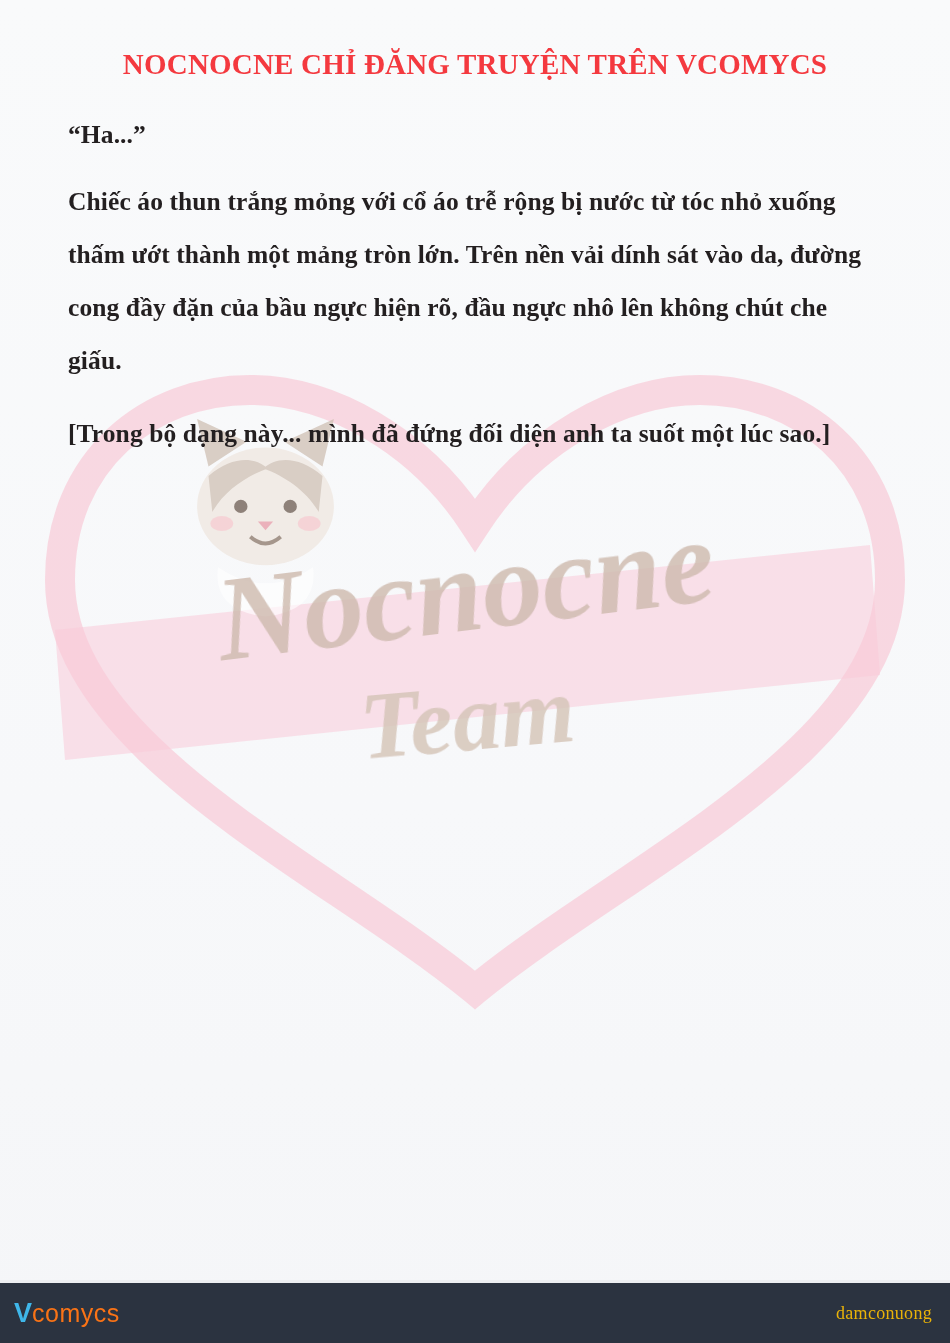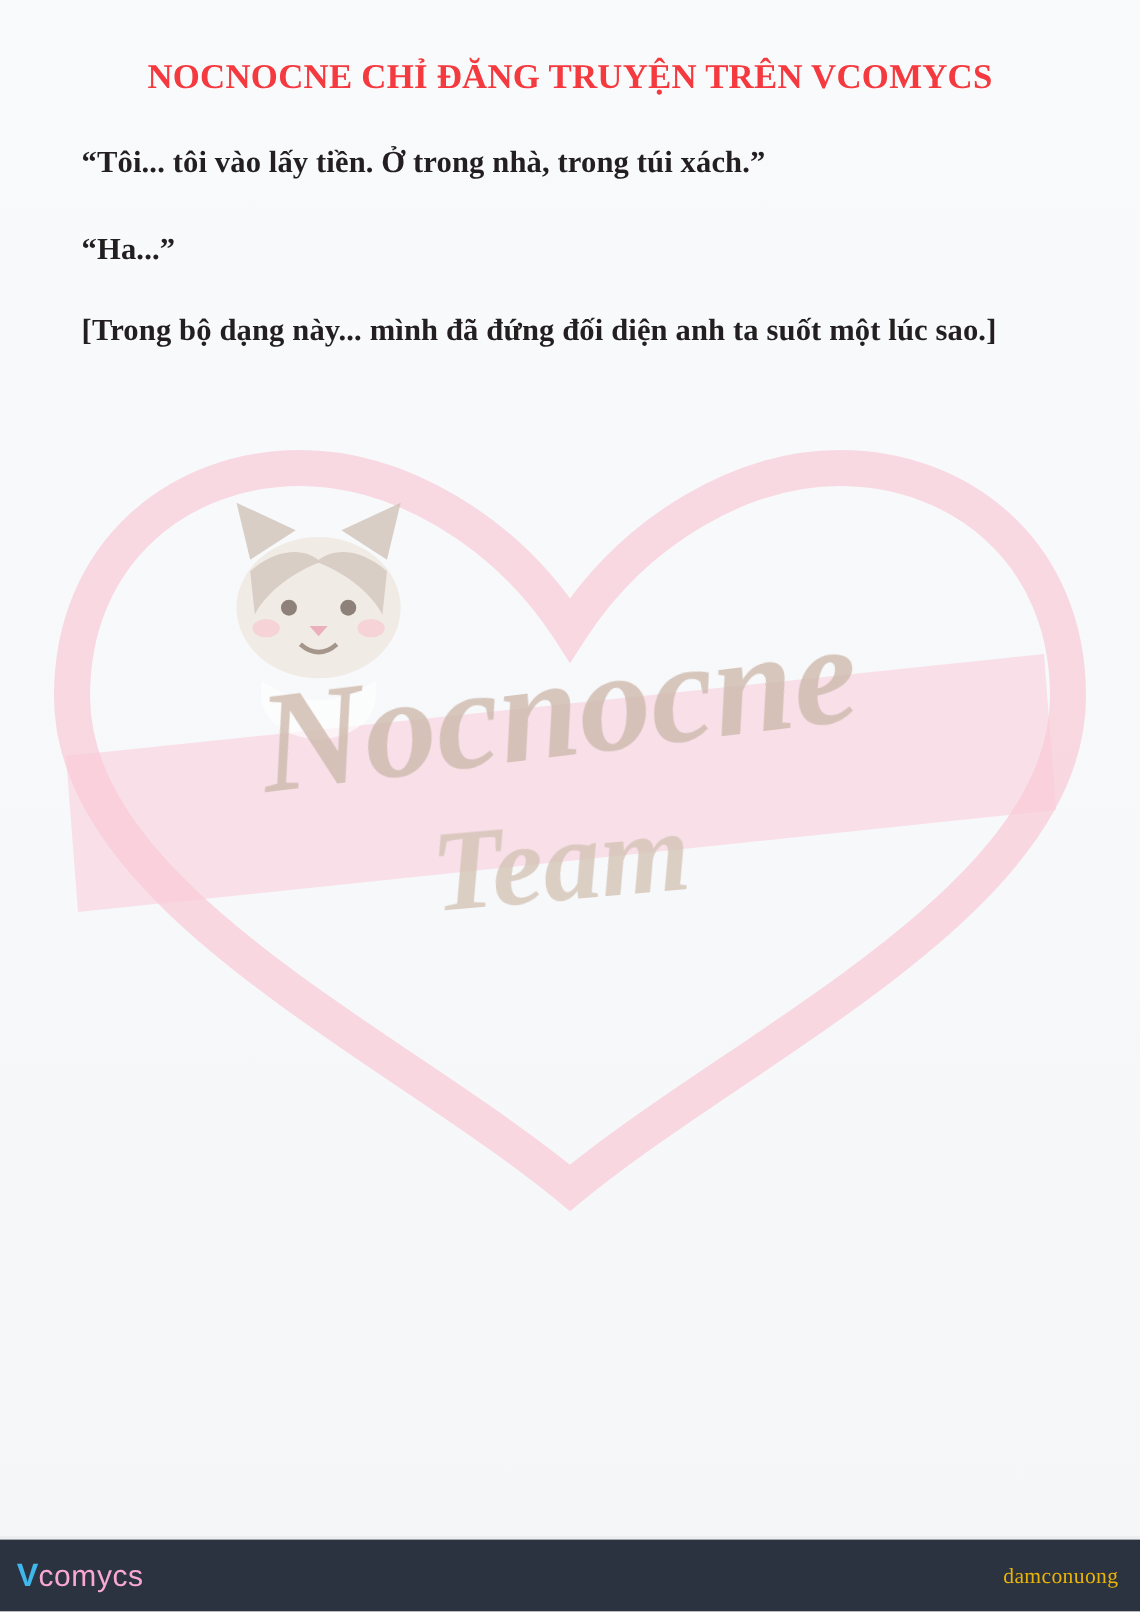--- a/index.html
+++ b/index.html
@@ -93,21 +93,21 @@
   }
   .brand-v {
     font-size: 27px;
     font-weight: 700;
     color: #3fb7ea;
     line-height: 1;
   }
   .brand-rest {
     font-size: 25px;
     font-weight: 400;
-    color: #f9a8d4;
+    color: #f97316;
     line-height: 1;
     letter-spacing: .5px;
   }
   .site-credit {
     margin-right: 18px;
     font-family: Liberation Serif, serif;
     font-size: 18px;
     color: #eab308;
     letter-spacing: .3px;
   }
@@ -155,22 +155,22 @@
         <text x="470" y="420" text-anchor="middle" font-family="Liberation Serif, serif" font-style="italic" font-weight="700" font-size="96" fill="#d4c3b6" transform="rotate(-5 470 420)">Team</text>
       </g>
     </svg>
   </div>
 
   <div class="header">
     <div class="header-title">NOCNOCNE CHỈ ĐĂNG TRUYỆN TRÊN VCOMYCS</div>
   </div>
 
   <div class="content">
-    <p class="para">“Tôi... tôi vào lấy tiền. Ở trong nhà, trong túi xách.”</p>
     <p class="para gap-small">“Ha...”</p>
+    <p class="para">Chiếc áo thun trắng mỏng với cổ áo trễ rộng bị nước từ tóc nhỏ xuống thấm ướt thành một mảng tròn lớn. Trên nền vải dính sát vào da, đường cong đầy đặn của bầu ngực hiện rõ, đầu ngực nhô lên không chút che giấu.</p>
     <p class="para italic">[Trong bộ dạng này... mình đã đứng đối diện anh ta suốt một lúc sao.]</p>
   </div>
 
   <div class="page-edge"></div>
 
   <div class="bottombar">
     <div class="brand">
       <span class="brand-v">V</span>
       <span class="brand-rest">comycs</span>
     </div>

